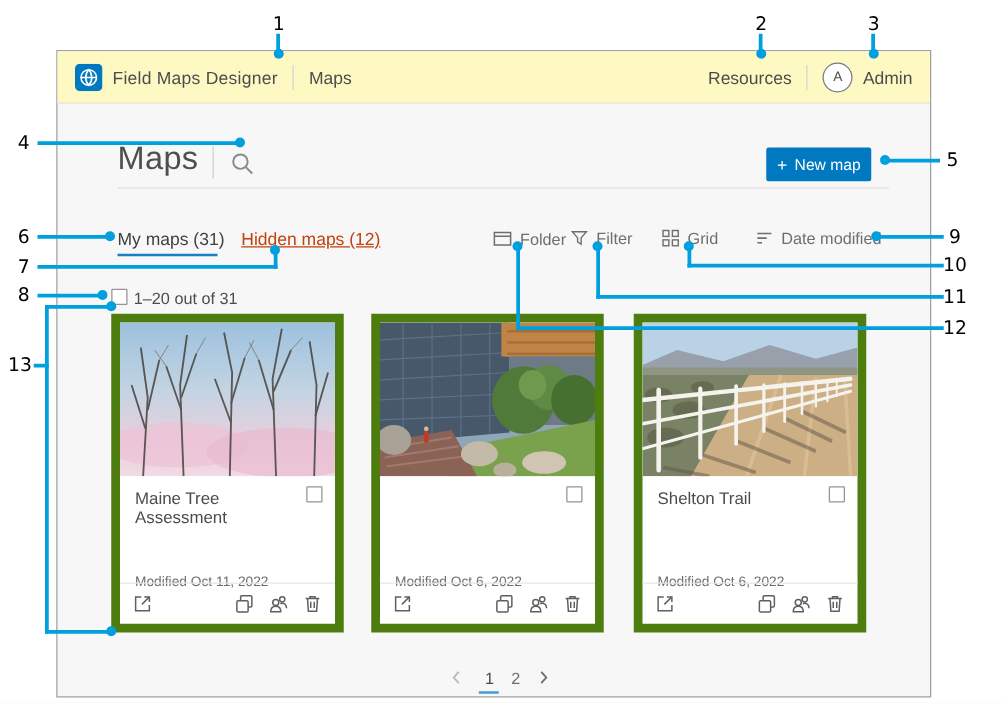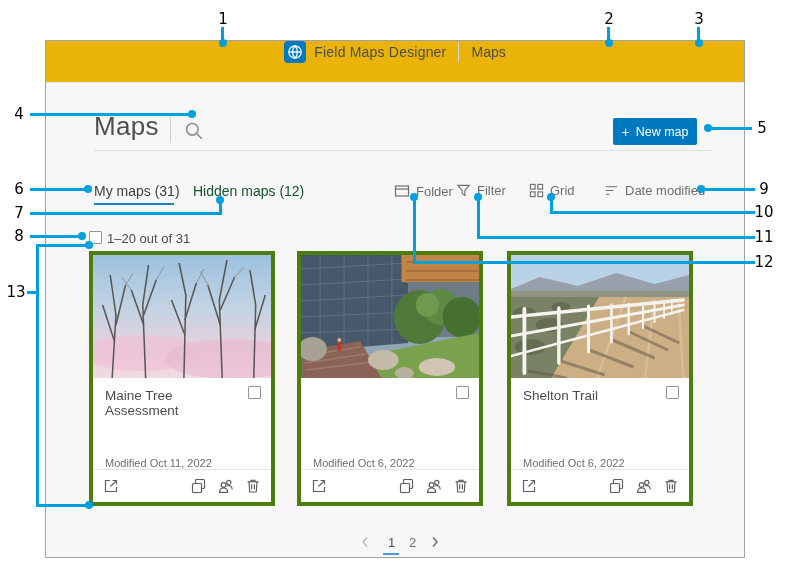--- a/index.html
+++ b/index.html
@@ -11,22 +11,22 @@
   }
   .abs { position:absolute; }
 
   
   .app {
     position:absolute; left:45px; top:40px; width:700px; height:518px;
     background:#f7f7f7; border:1px solid #a2a2a2;
   }
   .app-header {
     position:absolute; left:0; top:0; width:100%; height:42px;
-    background:#eab308; border-bottom:1px solid #e3e3e3;
-    display:flex; align-items:center; padding:0 14px;flex-direction:column;
+    background:#fef9c3; border-bottom:1px solid #e3e3e3;
+    display:flex; align-items:center; padding:0 14px;
   }
   .hgroup { display:flex; align-items:center; }
   .app-title { font-size:14px; color:#4c4c4c; margin-left:8px; letter-spacing:.2px; }
   .vsep { width:1px; height:20px; background:#d4d4d4; margin:0 12px; }
   .nav-item { font-size:14px; color:#4c4c4c; }
   .header-right { margin-left:auto; display:flex; align-items:center; }
   .avatar { width:24px; height:24px; border:1px solid #7a7a7a; border-radius:50%;
     display:flex; align-items:center; justify-content:center;
     font-size:11px; color:#4c4c4c; background:#fff; }
   .user-name { font-size:14px; color:#4c4c4c; margin-left:8px; }
@@ -41,34 +41,34 @@
     font-size:12.5px; display:flex; align-items:center; justify-content:center;
     gap:6px; cursor:pointer; font-family:inherit;
   }
   .new-map-plus { font-size:14px; line-height:1; }
   .title-divider { left:48px; top:109px; width:617px; height:1px; background:#dedede; }
 
   
   .tab { top:142px; font-size:14px; cursor:pointer; }
   .tab-active { color:#404040; }
   .tab-underline { left:48px; top:162px; width:80px; height:2px; background:#1a80c4; }
-  .tab-inactive { color:#14532d; }
+  .tab-inactive { color:#c2410c;text-decoration:underline; }
   .tool { top:142px; display:flex; align-items:center; gap:6px;
     font-size:13px; color:#6e6e6e; cursor:pointer; }
   .tool svg { flex:0 0 auto; }
 
   
   .checkbox { width:13px; height:13px; border:1px solid #949494; background:#fff;
     border-radius:1px; cursor:pointer; }
   .sel-box { left:43px; top:190px; }
   .sel-label { left:61px; top:190px; font-size:13px; color:#4c4c4c; }
 
   
   .card { top:210px; width:186px; height:255px; background:#fff;
-    border:4px solid #4d7c0f; cursor:pointer; }
+    border:7px solid #4d7c0f; cursor:pointer; }
   .card-1 { left:43px; } .card-2 { left:251px; } .card-3 { left:461px; }
   .thumb { display:block; width:100%; height:123px; }
   .card-title { position:absolute; left:12px; top:133px; font-size:13.5px; color:#4c4c4c;
     max-width:140px; }
   .card-check { position:absolute; right:10px; top:131px; }
   .card-modified { position:absolute; left:12px; top:202px; font-size:11px; color:#6e6e6e; }
   .card-footer { position:absolute; left:0; bottom:0; width:100%; height:33px;
     border-top:1px solid #e5e5e5; display:flex; align-items:center; padding:0 10px; }
   .card-footer .icon-btn { color:#5f5f5f; width:16px; height:16px; cursor:pointer; }
   .footer-right { margin-left:auto; display:flex; align-items:center; gap:11px; }
@@ -104,20 +104,26 @@
           <rect width="22" height="22" rx="4" fill="#0079c1"></rect>
           <g stroke="#ffffff" fill="none" stroke-width="1.3">
             <circle cx="11" cy="11" r="6.2"></circle>
             <path d="M4.8 11 h12.4"></path>
             <path d="M11 4.8 c3.2 3.2 3.2 9.2 0 12.4 c-3.2 -3.2 -3.2 -9.2 0 -12.4 z"></path>
           </g>
         </svg>
         <span class="app-title">Field Maps Designer</span>
         <span class="vsep"></span>
         <span class="nav-item">Maps</span>
+      </div>
+      <div class="header-right">
+        <span class="nav-item">Resources</span>
+        <span class="vsep"></span>
+        <span class="avatar">A</span>
+        <span class="user-name">Admin</span>
       </div>
     </div>
 
     <div class="abs page-title">Maps</div>
     <div class="abs title-sep"></div>
     <svg class="abs search-btn" viewBox="0 0 18 18" fill="none" stroke="currentColor" stroke-width="1.4">
       <circle cx="7.5" cy="7.5" r="5.2"></circle>
         <path d="M11.5 11.5 L16 16"></path>
     </svg>
     <button class="abs new-map-btn">

